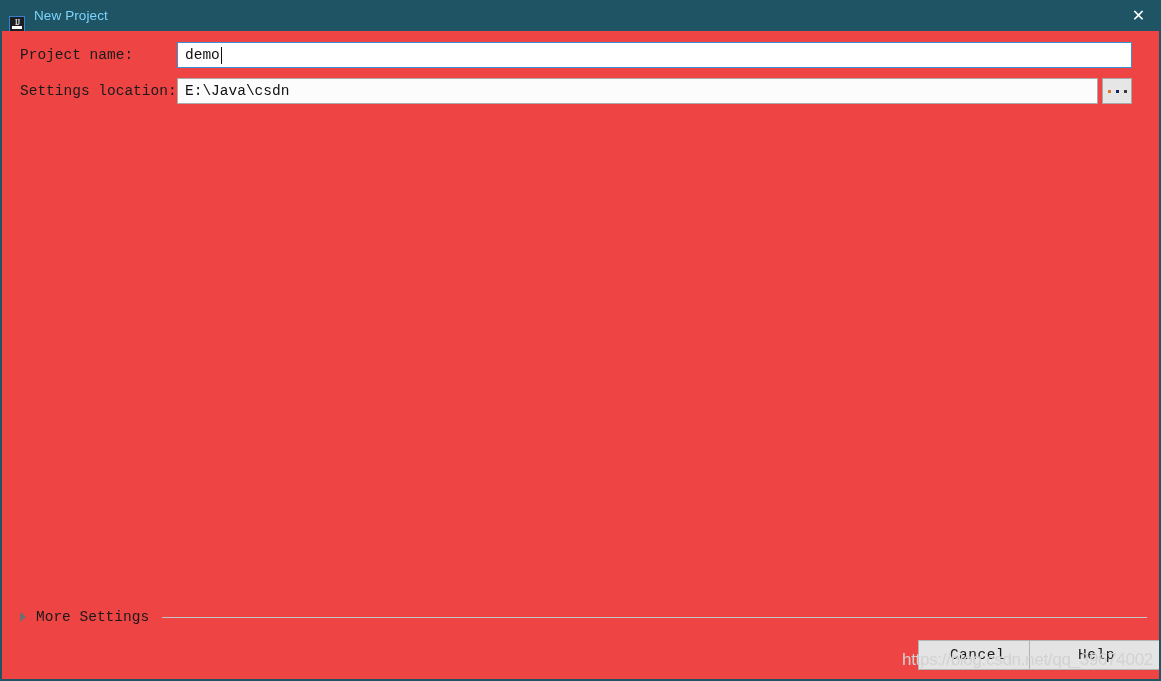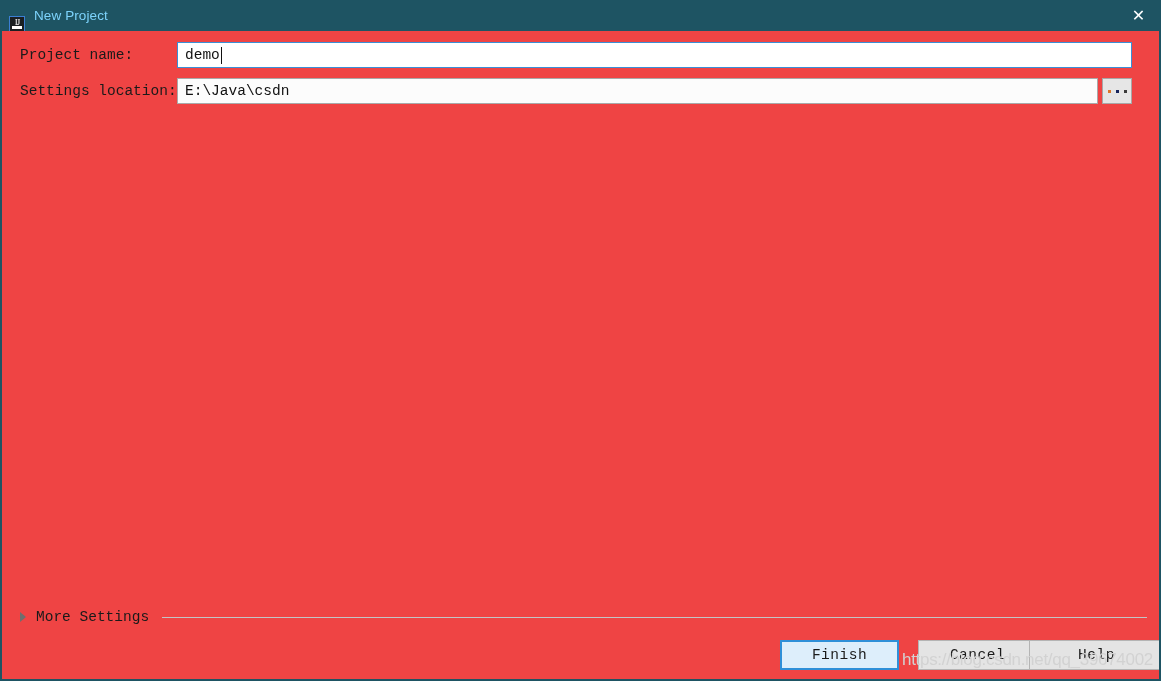--- a/index.html
+++ b/index.html
@@ -287,21 +287,20 @@
       </div>
     </div>
 
     <div class="more-settings">
       <span class="tri"></span>
       <span class="more-label">More Settings</span>
       <span class="more-rule"></span>
     </div>
 
     <div class="footer">
-      <div class="btn btn-finish">Finish</div>
       <div class="btn btn-cancel">Cancel</div>
       <div class="btn btn-help">Help</div>
     </div>
 
   </div>
 
   <div class="watermark">https://blog.csdn.net/qq_39674002</div>
 
 </div>
 

